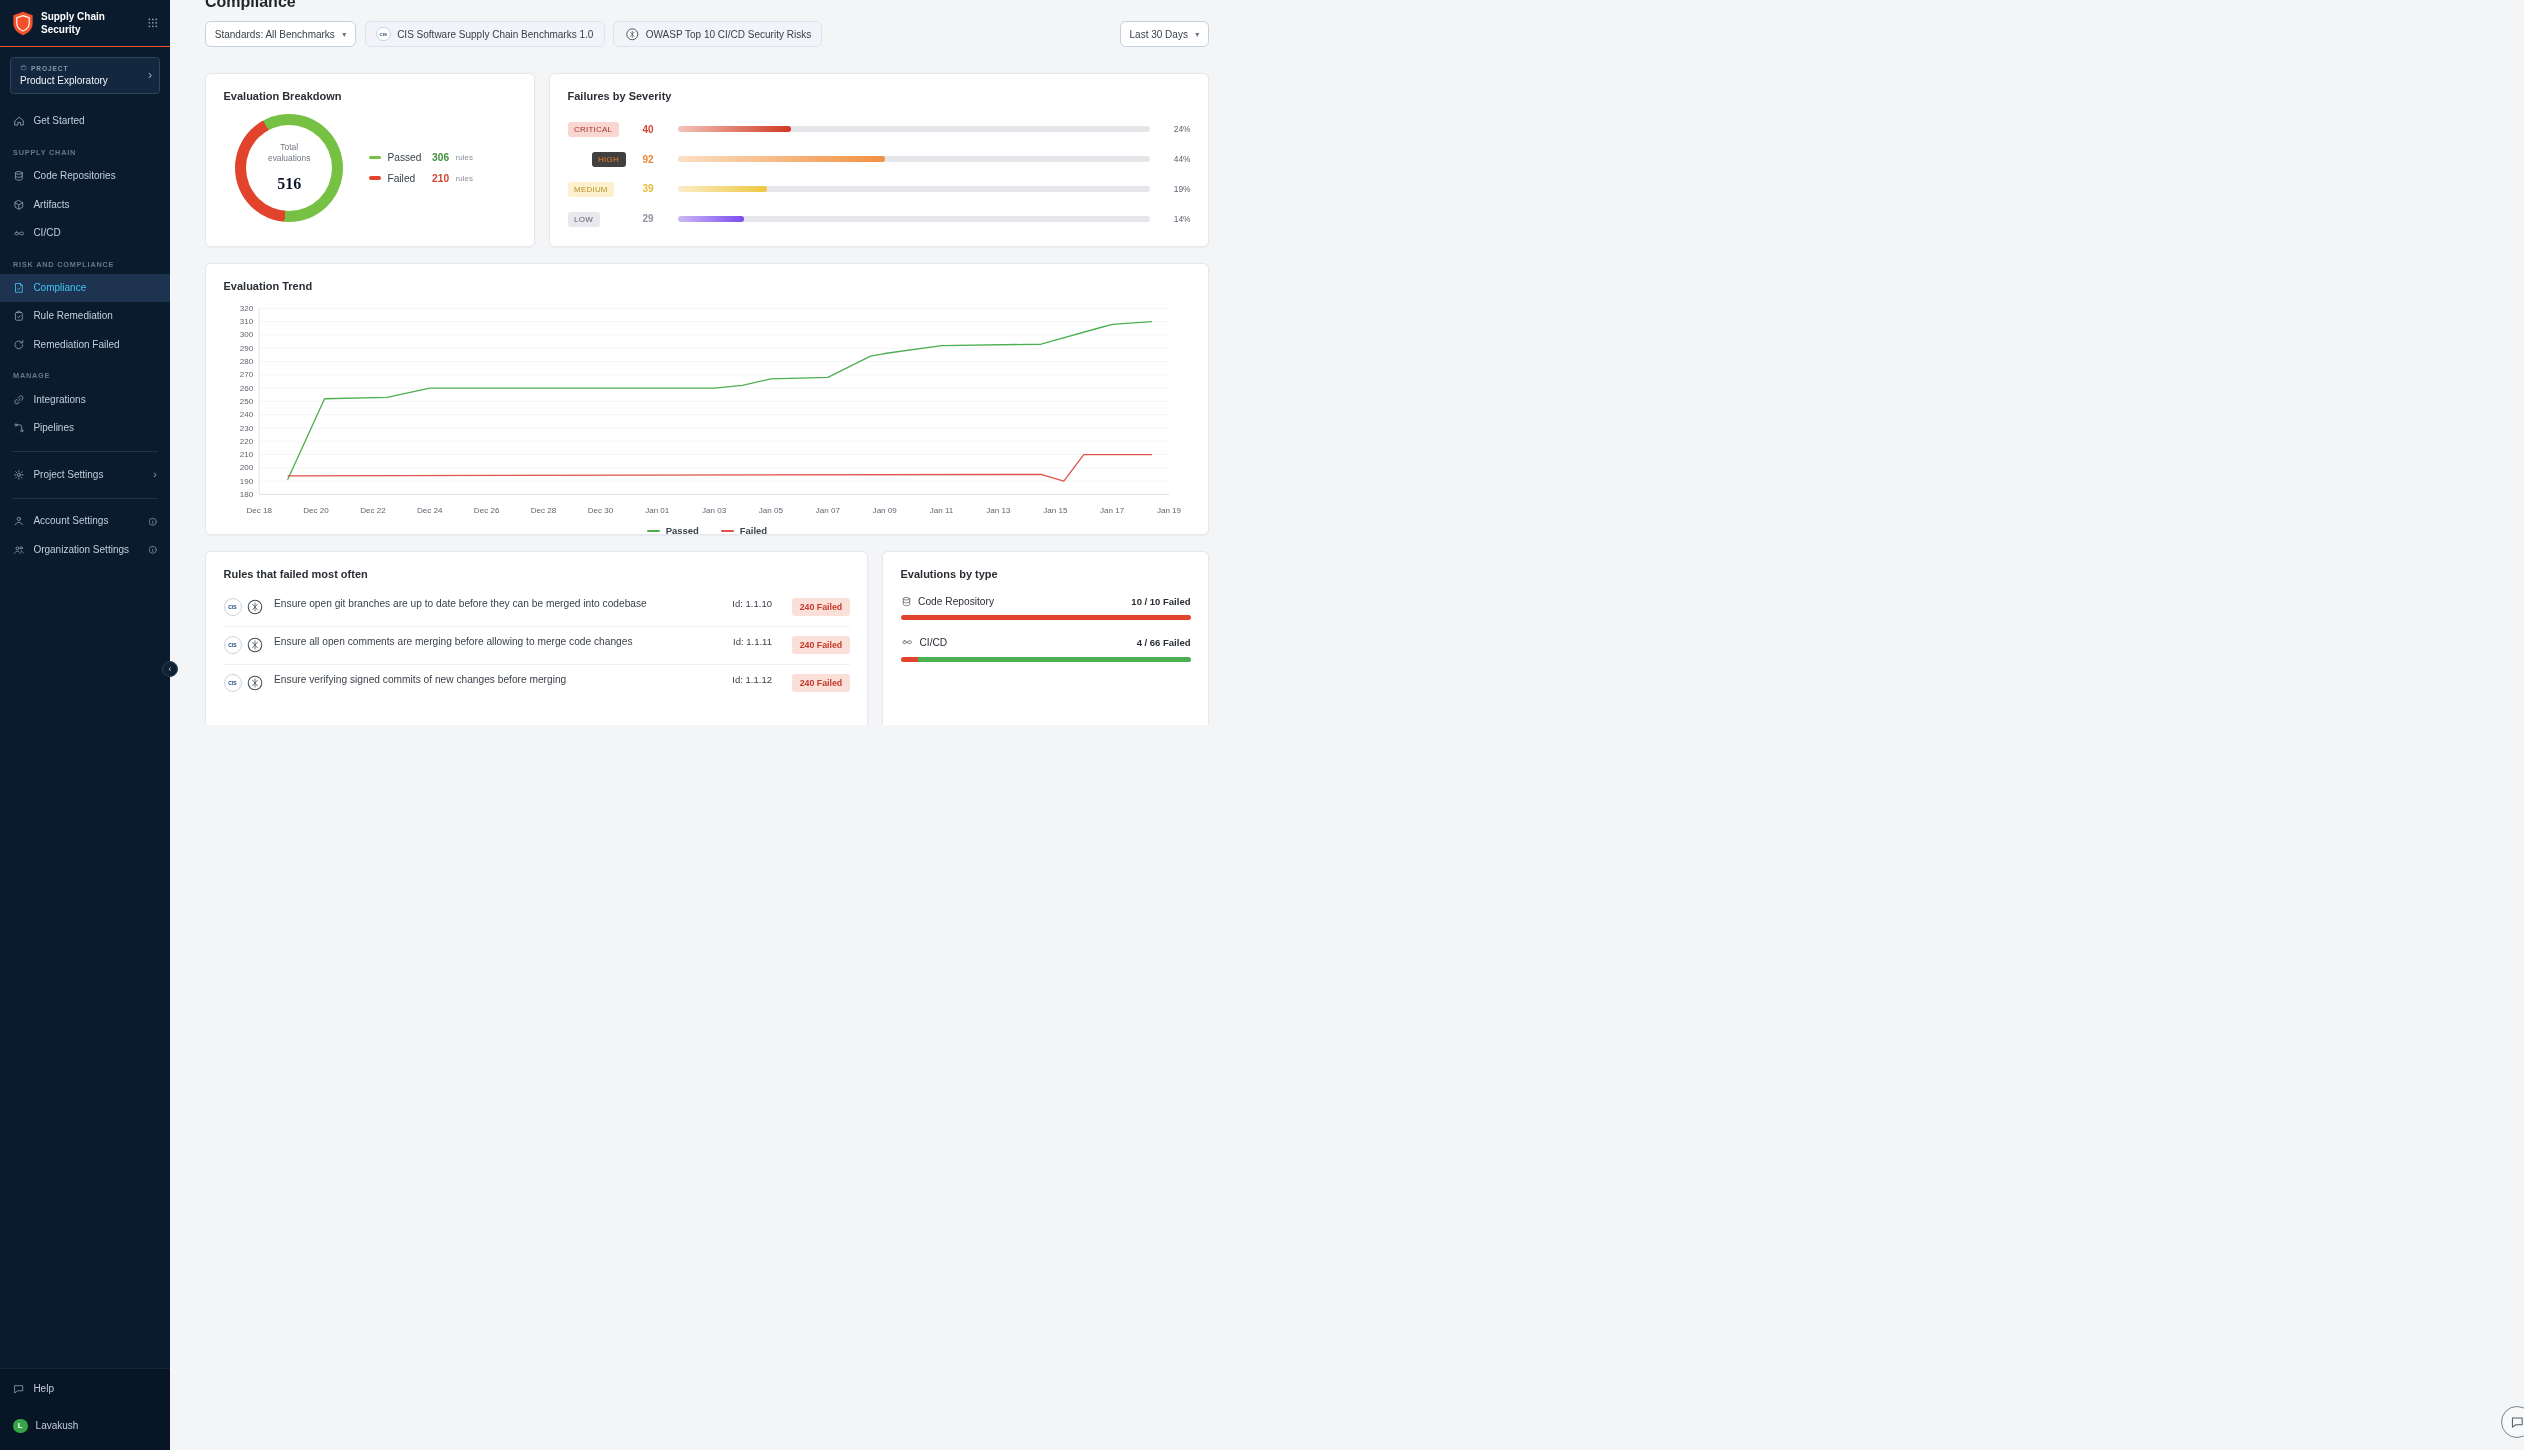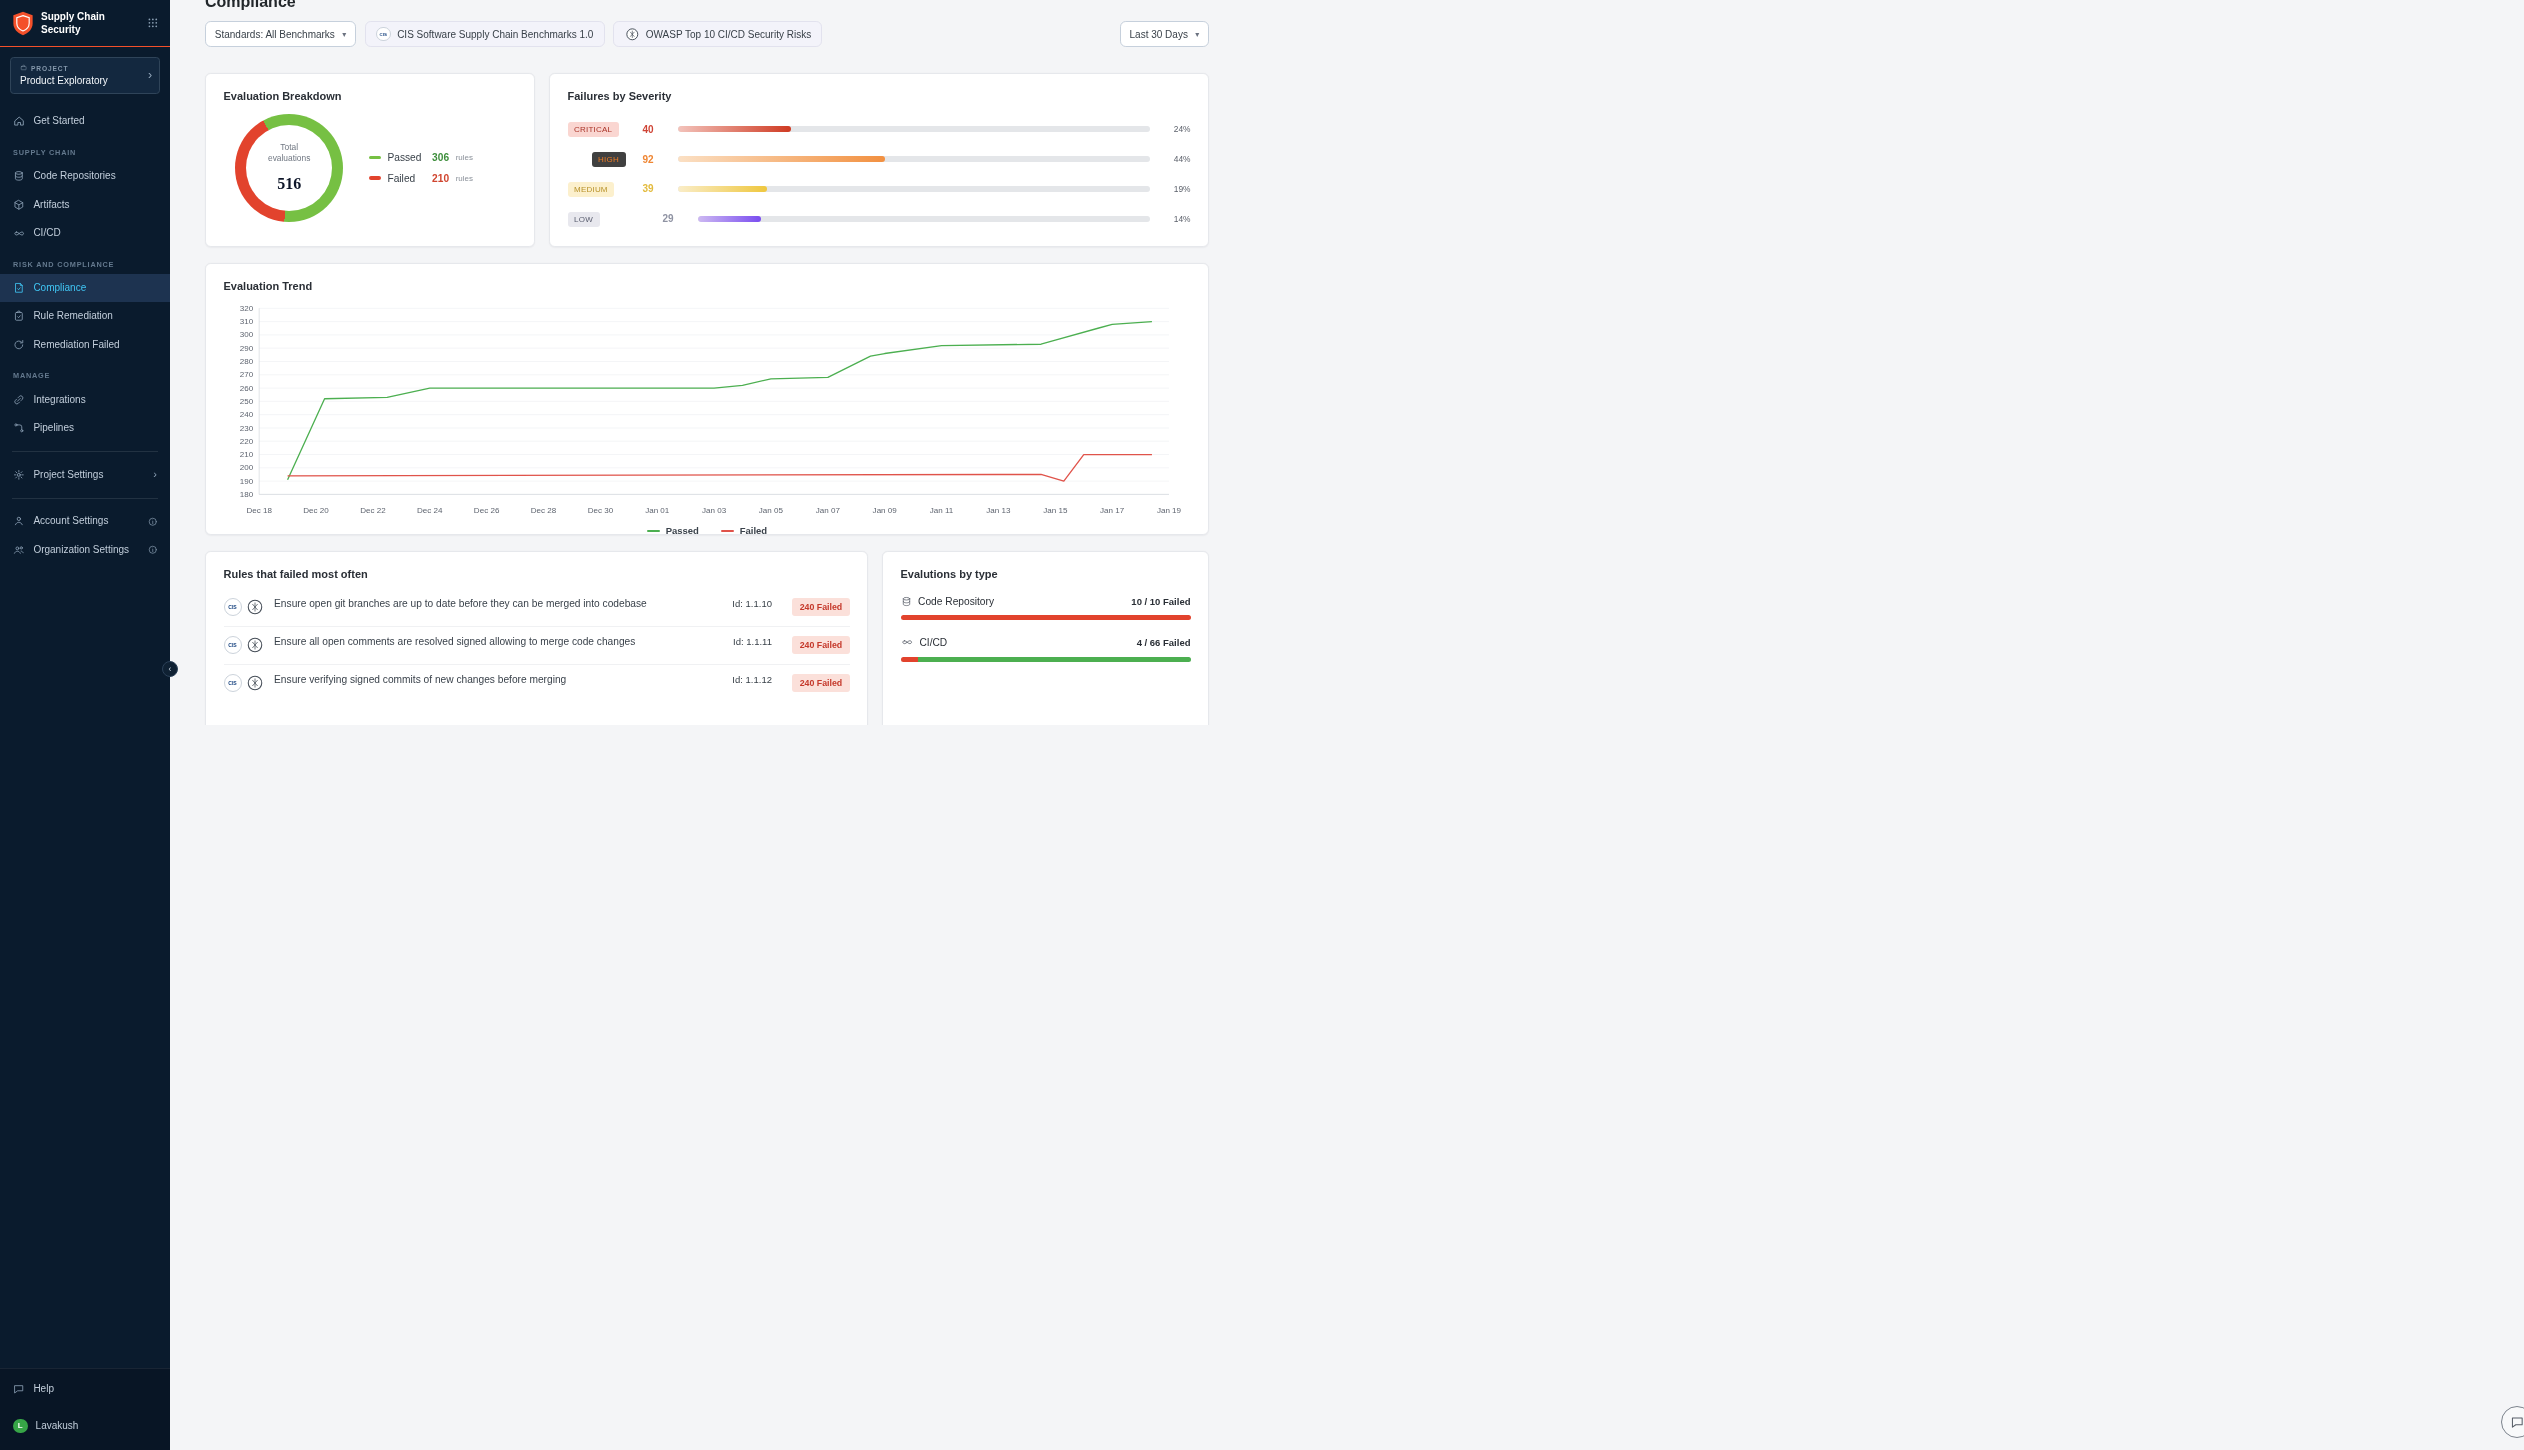--- a/index.html
+++ b/index.html
@@ -426,21 +426,21 @@
           <div class="sev-row">
             <span class="sev-label-col"><span class="sev-badge" style="background: rgb(252, 240, 205); color: rgb(184, 146, 42);">MEDIUM</span></span>
             <span class="sev-count" style="color: rgb(227, 187, 62);">39</span>
             <span class="sev-track">
                 <span class="sev-fill" style="display: block; width: 19%; height: 100%; border-radius: 2.9px; background: linear-gradient(90deg, rgb(250, 237, 200), rgb(239, 199, 62));"></span>
               </span>
             <span class="sev-pct">19%</span>
           </div>
           <div class="sev-row">
             <span class="sev-label-col"><span class="sev-badge" style="background: rgb(232, 232, 238); color: rgb(89, 93, 110);">LOW</span></span>
-            <span class="sev-count" style="color: rgb(143, 147, 163); margin-left: 20px;">29</span>
+            <span class="sev-count" style="color: rgb(143, 147, 163);">29</span>
             <span class="sev-track">
                 <span class="sev-fill" style="display: block; width: 14%; height: 100%; border-radius: 2.9px; background: linear-gradient(90deg, rgb(205, 185, 242), rgb(122, 77, 240));"></span>
               </span>
             <span class="sev-pct">14%</span>
           </div>
         </div>
       </section>
     </div>
 
     <section class="card trend-card">
@@ -534,21 +534,21 @@
           <div class="rule-row">
             <span class="rule-icons">
               <span class="circ-badge">CIS</span>
               <span style="display:flex;">
                   <svg width="18" height="18" viewBox="0 0 24 24">
                     <circle cx="12" cy="12" r="9" fill="#fff" stroke="#454d57" stroke-width="1.4"></circle>
                     <path d="M12 6v12M8.5 8l7 8M15.5 8l-7 8" stroke="#454d57" stroke-width="1"></path>
                   </svg>
                 </span>
             </span>
-            <span class="rule-text">Ensure all open comments are resolved signed allowing to merge code changes</span>
+            <span class="rule-text">Ensure all open comments are merging before allowing to merge code changes</span>
             <span class="rule-id">Id: 1.1.11</span>
             <span class="fail-badge">240 Failed</span>
           </div>
           <div class="rule-row">
             <span class="rule-icons">
               <span class="circ-badge">CIS</span>
               <span style="display:flex;">
                   <svg width="18" height="18" viewBox="0 0 24 24">
                     <circle cx="12" cy="12" r="9" fill="#fff" stroke="#454d57" stroke-width="1.4"></circle>
                     <path d="M12 6v12M8.5 8l7 8M15.5 8l-7 8" stroke="#454d57" stroke-width="1"></path>

